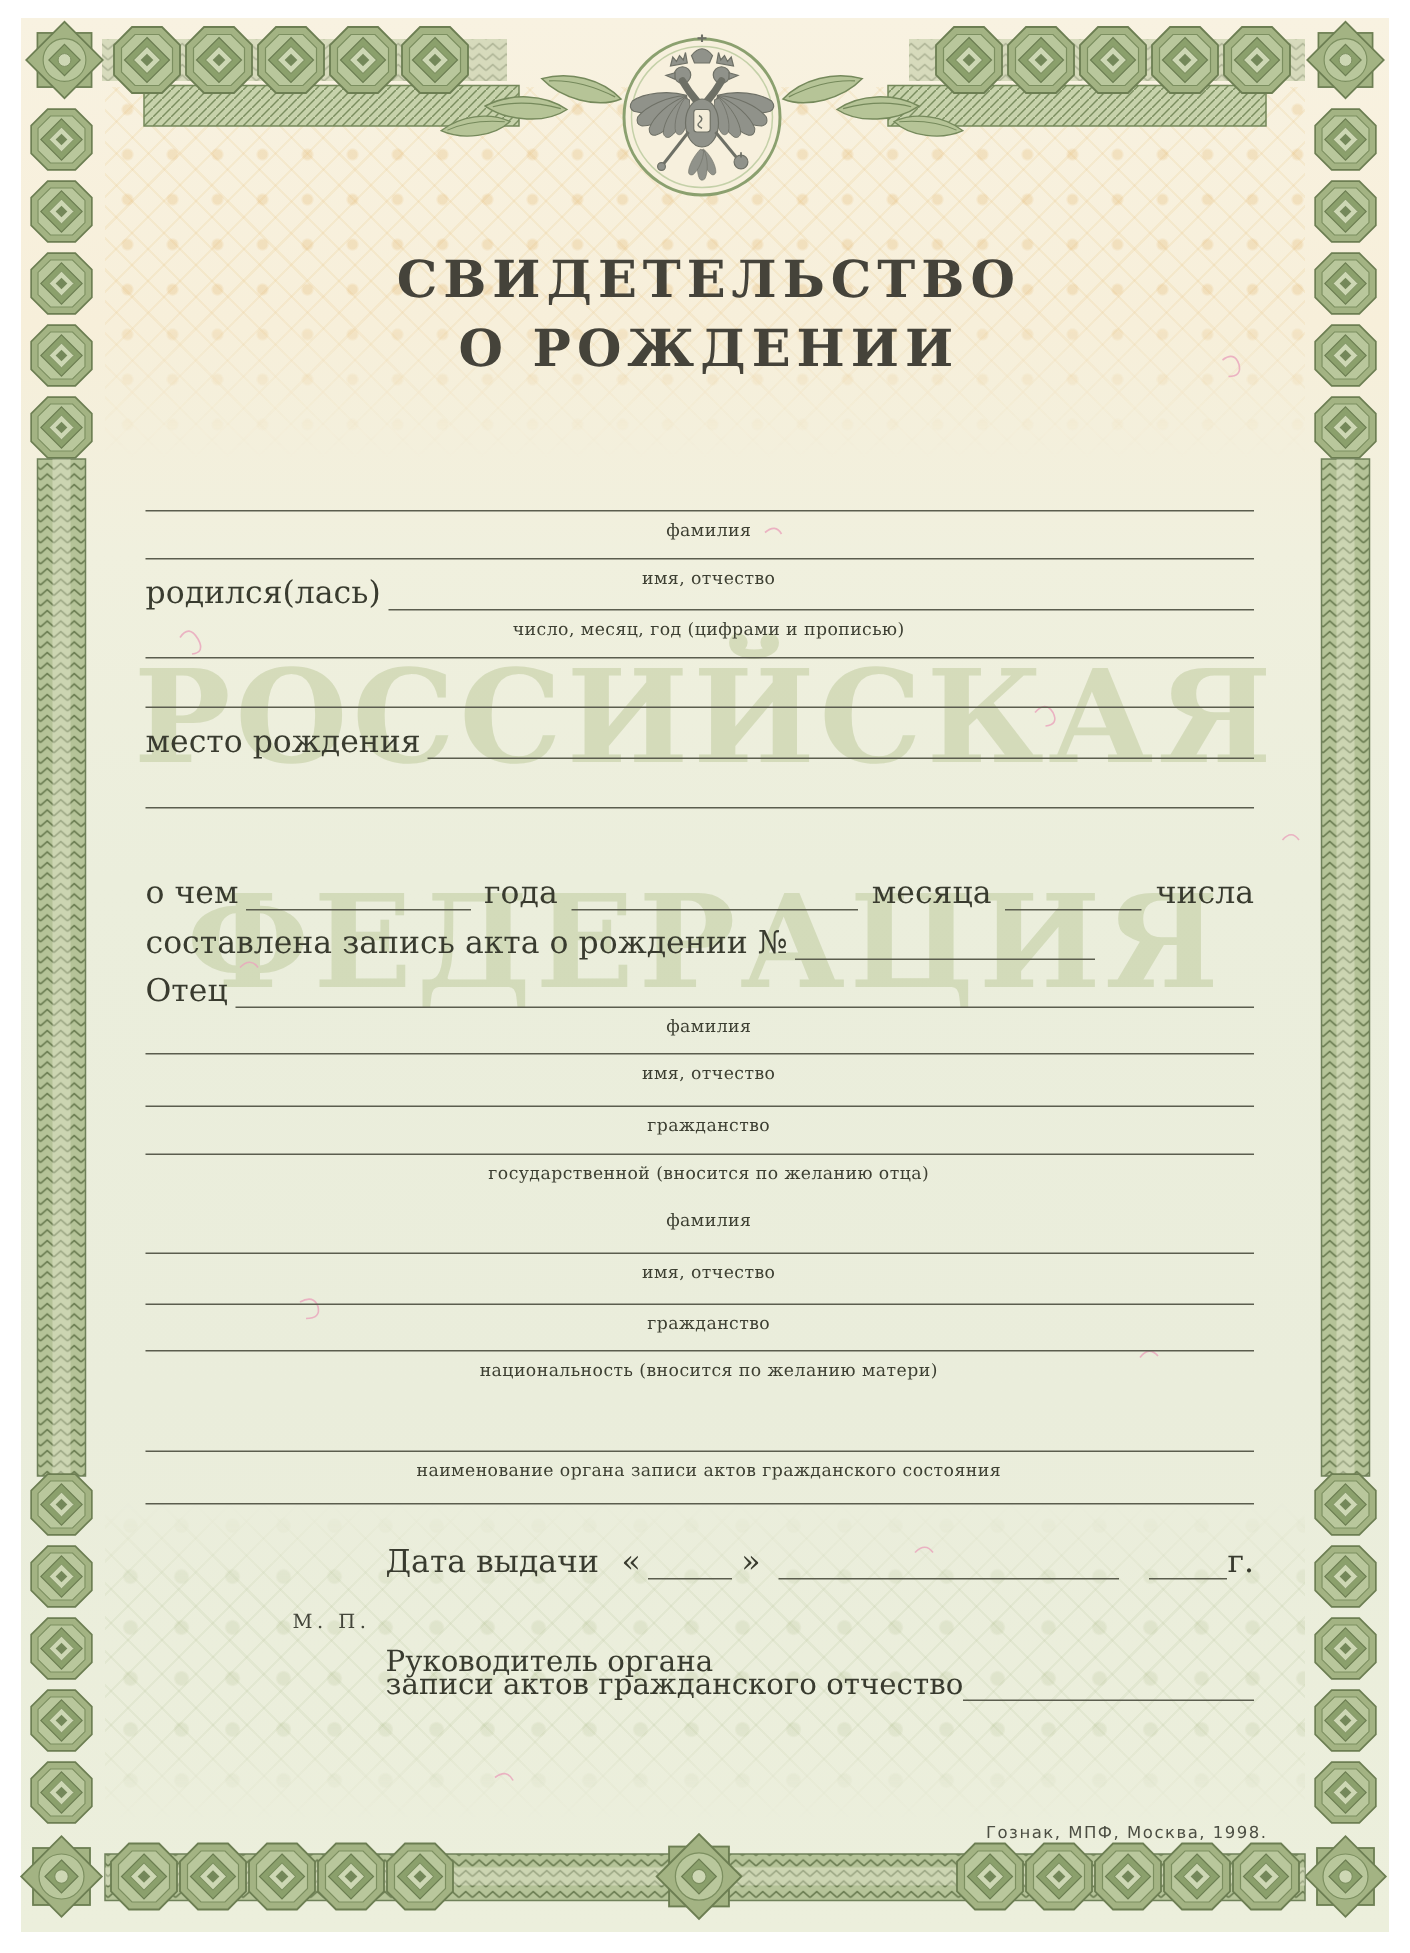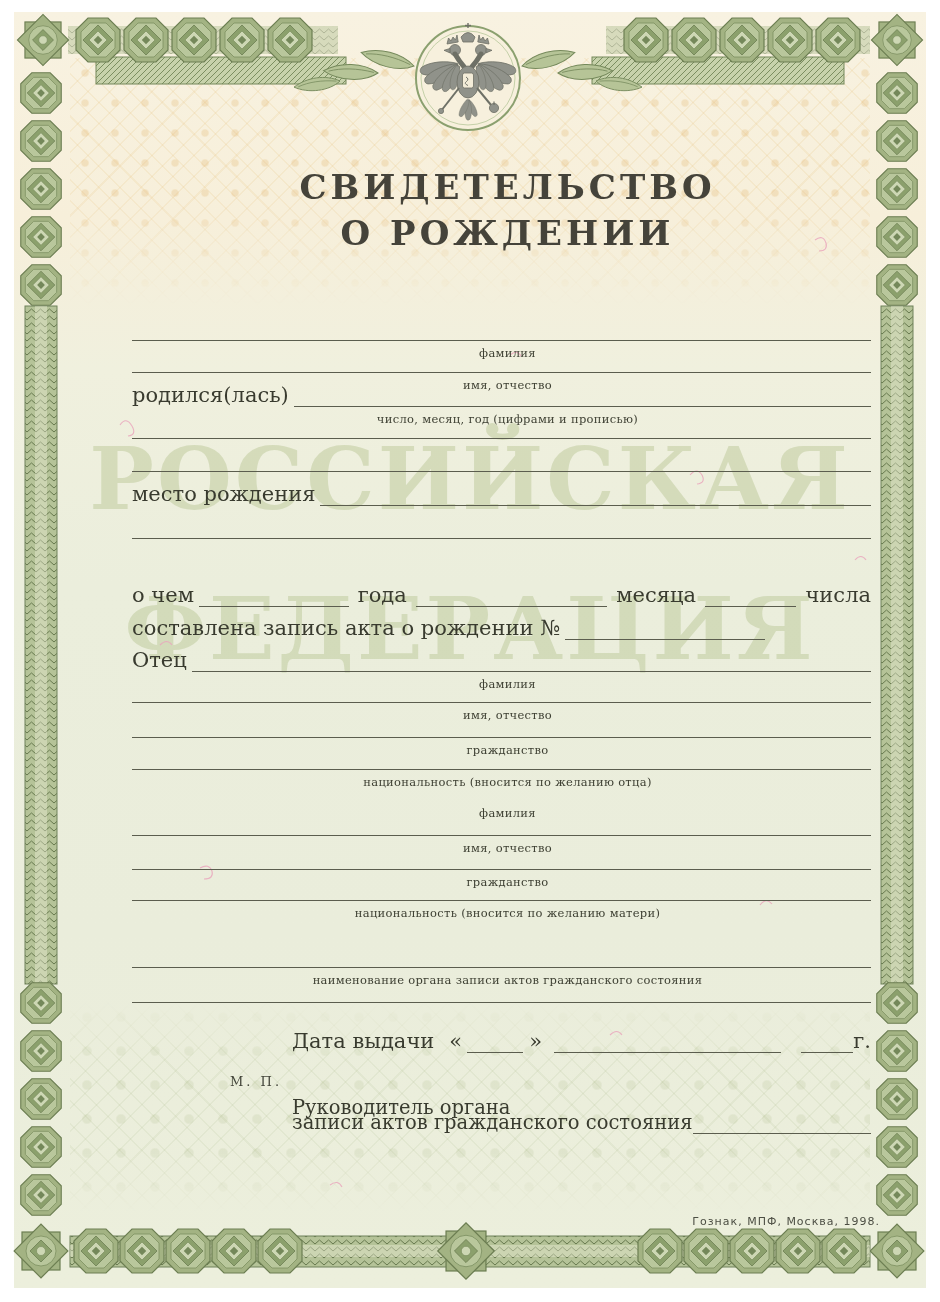--- a/index.html
+++ b/index.html
@@ -28,21 +28,21 @@
     background-size:auto,auto,34px 34px;
     -webkit-mask-image:linear-gradient(180deg,transparent 0,rgba(0,0,0,.9) 30% 70%,transparent 100%);
     mask-image:linear-gradient(180deg,transparent 0,rgba(0,0,0,.9) 30% 70%,transparent 100%);}
   
   .wm{position:absolute;left:0;right:0;text-align:center;font-weight:bold;
       font-family:"DejaVu Serif",serif;color:rgba(163,181,120,.34);letter-spacing:3px;
       font-size:86px;line-height:1;user-select:none;}
   
   .frame{position:absolute;left:0;top:0;pointer-events:none;}
   
-  .content{position:absolute;left:97px;top:0;width:751px;height:1302px;margin-left:35px;}
+  .content{position:absolute;left:97px;top:0;width:751px;height:1302px;}
   .title{position:absolute;left:0;right:0;text-align:center;color:#45433a;
          font-weight:bold;font-size:34px;letter-spacing:4px;line-height:46px;}
   .row{position:absolute;left:0;right:12px;height:26px;display:flex;align-items:flex-end;}
   .u{flex:1;border-bottom:1.4px solid #5b5d4e;height:100%;}
   .lbl{font-size:21px;color:#393b2f;white-space:nowrap;padding-right:5px;line-height:24px;}
   .mid{padding:0 9px;}
   .endw{padding:0 0 0 9px;}
   .cap{position:absolute;left:0;right:0;text-align:center;font-weight:normal;
        font-size:11.5px;color:#3d3f32;letter-spacing:.3px;}
   .stamp{position:absolute;font-size:13px;color:#43453a;letter-spacing:3px;}
@@ -297,21 +297,21 @@
     <div class="cap" style="top:708px">имя, отчество</div>
 
     <div class="row" style="top:712px">
         <span class="u"></span>
       </div>
     <div class="cap" style="top:743px">гражданство</div>
 
     <div class="row" style="top:744px">
         <span class="u"></span>
       </div>
-    <div class="cap" style="top:775px">национальность (вносится по желанию отца)</div>
+    <div class="cap" style="top:775px">государственной (вносится по желанию отца)</div>
 
     <div class="cap" style="top:806px">фамилия</div>
 
     <div class="row" style="top:810px">
         <span class="u"></span>
       </div>
     <div class="cap" style="top:841px">имя, отчество</div>
 
     <div class="row" style="top:844px">
         <span class="u"></span>
@@ -341,19 +341,19 @@
       <span class="u"></span>
       <span style="flex:0 0 20px"></span>
       <span class="u" style="flex:0 0 52px"></span>
       <span class="lbl" style="padding:0">г.</span>
     </div>
 
     <div class="stamp" style="top:1074px;left:98px">М. П.</div>
 
     <div class="headline" style="top:1096px;left:160px">Руководитель органа</div>
     <div class="row" style="top:1108px;left:160px">
-      <span class="lbl19">записи актов гражданского состояния</span>
+      <span class="lbl19">записи актов гражданского отчество</span>
       <span class="u"></span>
     </div>
 
     <div class="imprint" style="top:1215px;right:3px">Гознак, МПФ, Москва, 1998.</div>
   </div>
 </div>
 
 </body></html>

